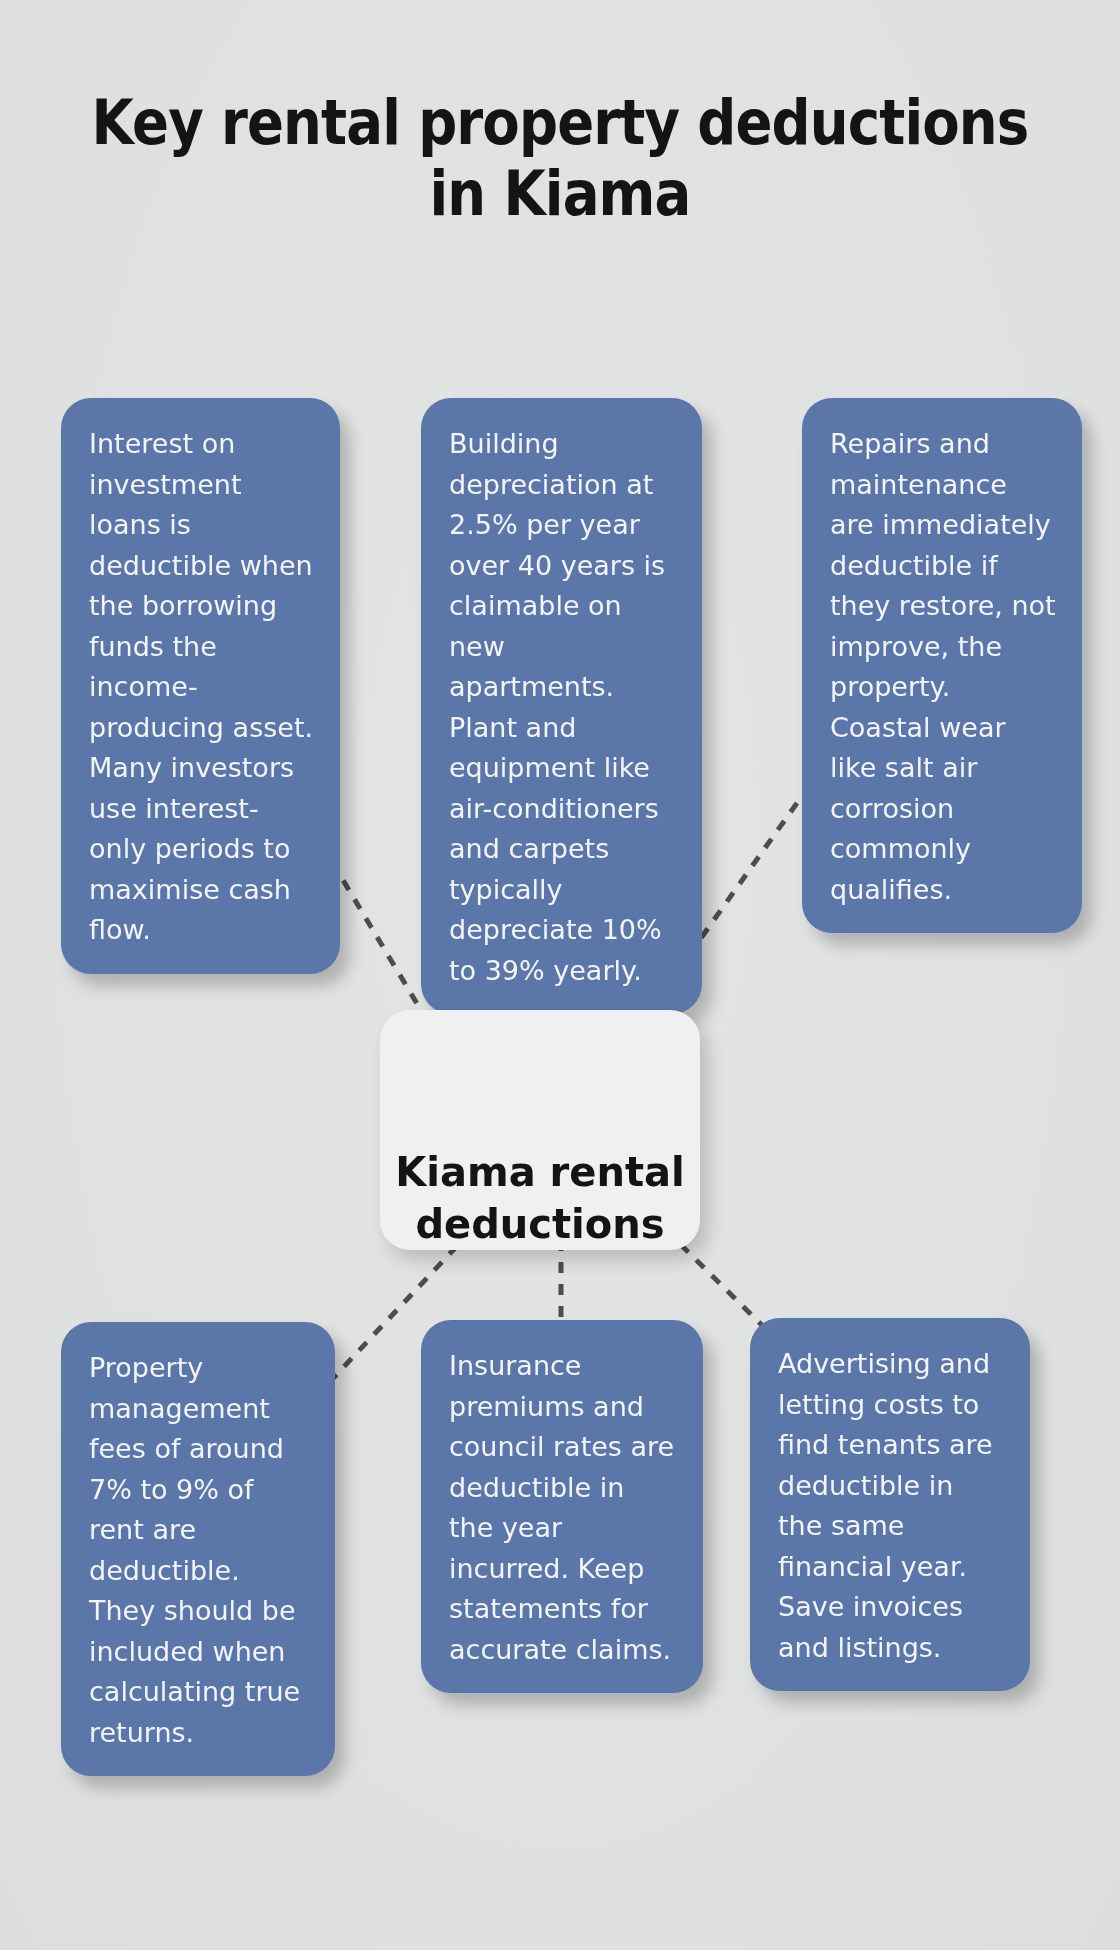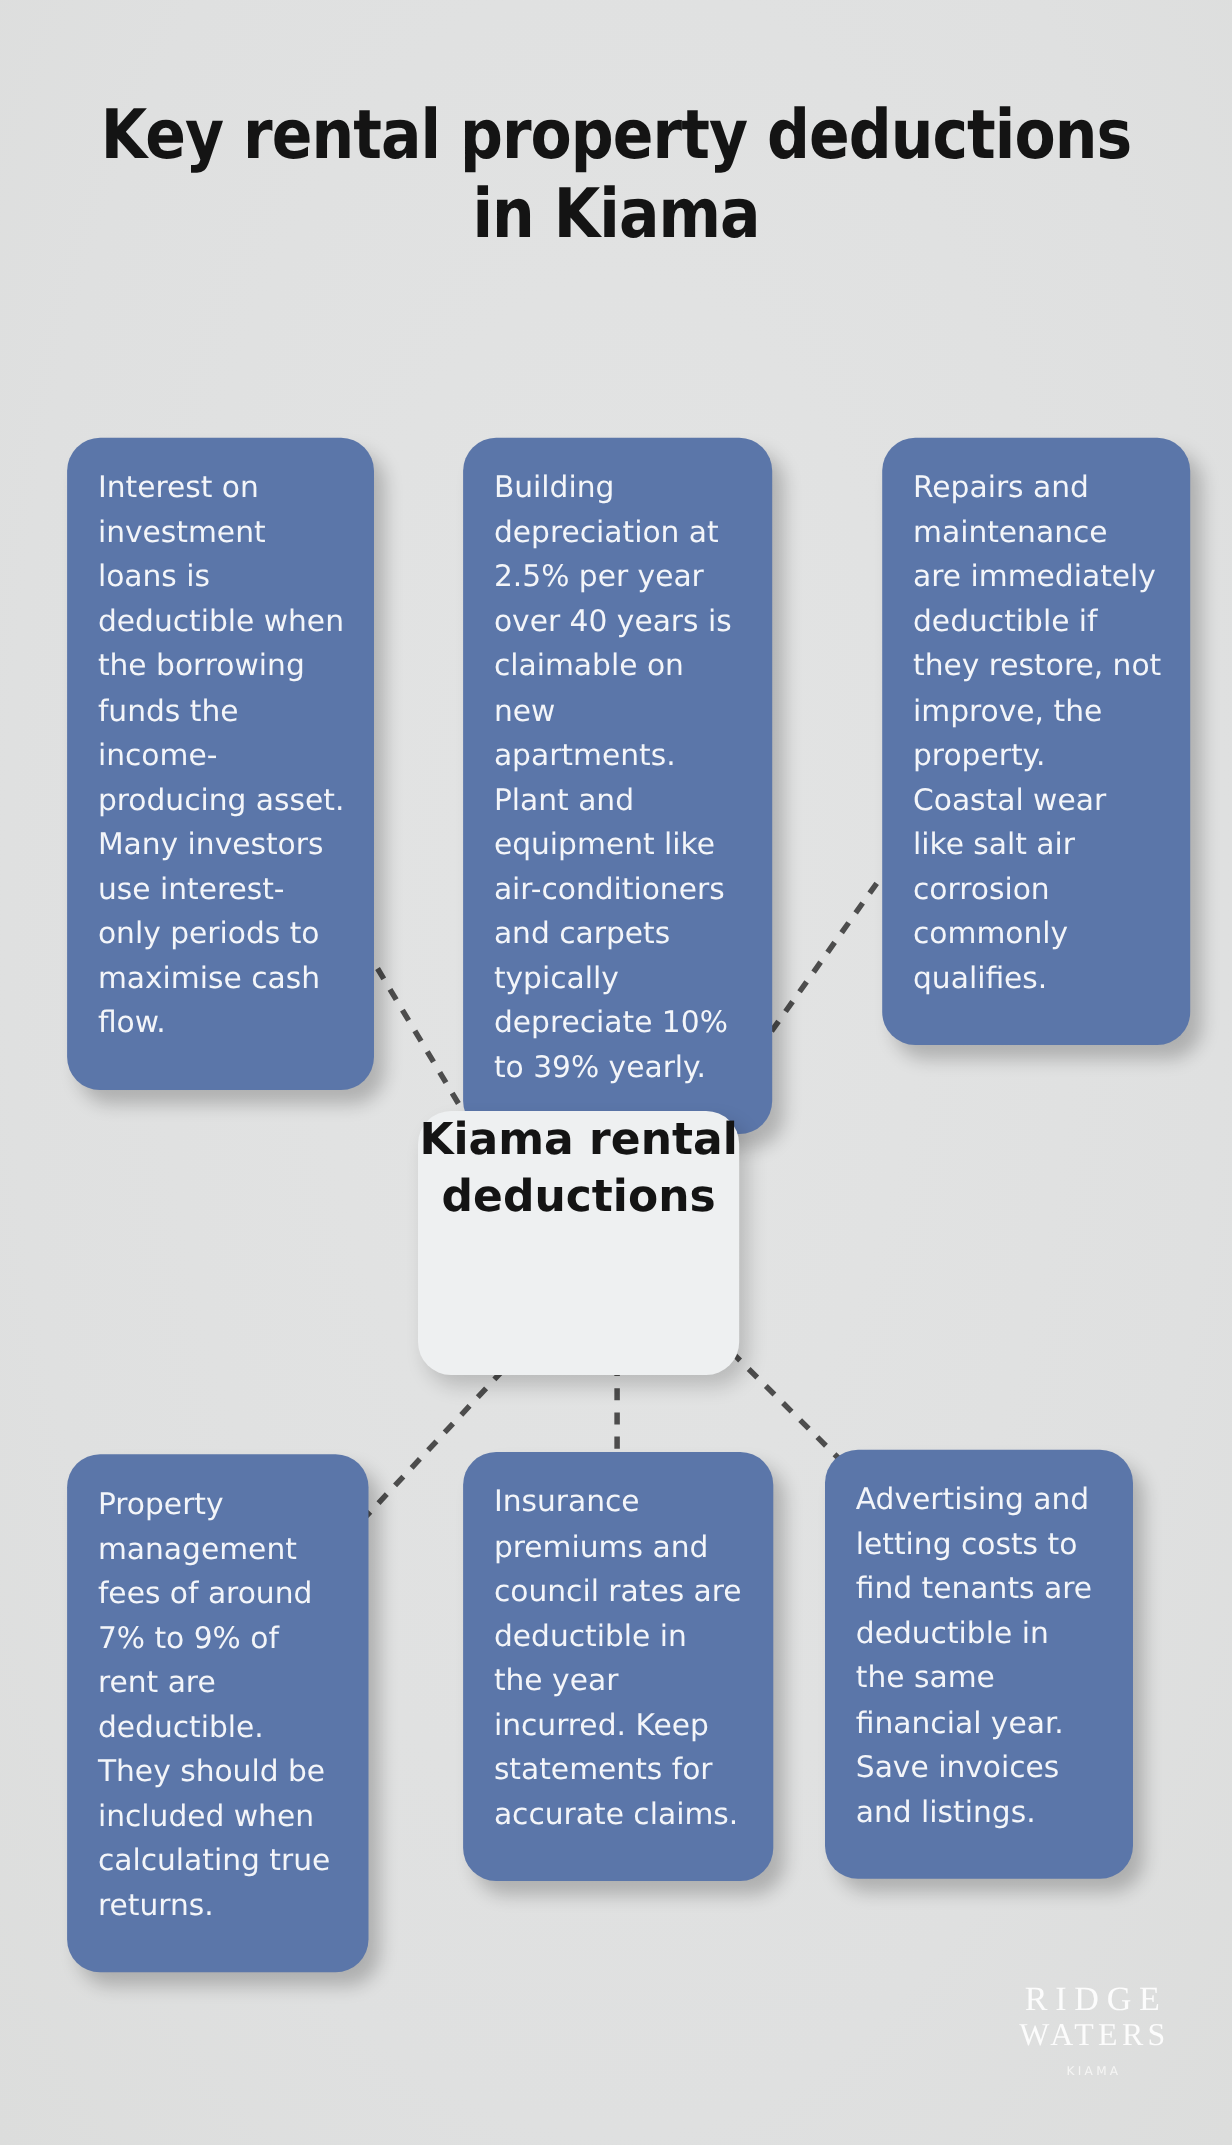--- a/index.html
+++ b/index.html
@@ -35,46 +35,46 @@
     top: 0; left: 0;
     z-index: 1;
   }
 
   .card {
     position: absolute;
     z-index: 2;
     background: #5b76a9;
     border-radius: 30px;
     box-shadow: 10px 12px 16px rgba(0,0,0,0.22);
-    padding: 26px 26px 40px 28px;
+    padding: 26px 26px 23px 28px;
     box-sizing: border-box;
     color: #f3f5f9;
     font-size: 27px;
     line-height: 1.5;
   }
 
   .card-topleft     { left: 61px;  top: 398px;  width: 279px; min-height: 502px; }
   .card-topmiddle   { left: 421px; top: 398px;  width: 281px; min-height: 542px; }
   .card-topright    { left: 782px; top: 398px;  width: 280px; min-height: 465px; margin-left: 20px; }
   .card-bottomleft  { left: 61px;  top: 1322px; width: 274px; min-height: 386px; }
   .card-bottommiddle{ left: 421px; top: 1320px; width: 282px; min-height: 350px; }
   .card-bottomright { left: 750px; top: 1318px; width: 280px; min-height: 354px; }
 
   .center-node {
     position: absolute;
     z-index: 3;
     left: 380px;
     top: 1010px;
-    width: 292px;
+    width: 320px;
     height: 240px;
     background: #eef0f1;
     border-radius: 30px;
     box-shadow: 8px 10px 18px rgba(0,0,0,0.18);
     display: flex;
-    align-items: flex-start;
+    align-items: flex-end;
     justify-content: center;
   }
   .center-node .node-label {
     width: 300px;
     text-align: center;
     font-weight: 800;
     font-size: 40px;
     line-height: 1.3;
     color: #141414;
   }
@@ -152,19 +152,14 @@
   </div>
 
   <div class="card card-bottommiddle">
     <div>Insurance premiums and council rates are deductible in the year incurred. Keep statements for accurate claims.</div>
   </div>
 
   <div class="card card-bottomright">
     <div>Advertising and letting costs to find tenants are deductible in the same financial year. Save invoices and listings.</div>
   </div>
 
-  <div class="logo">
-    <div class="logo-line1">RIDGE</div>
-    <div class="logo-line2">WATERS</div>
-    <div class="logo-line3">KIAMA</div>
-  </div>
 
 </div>
 
 </body></html>

